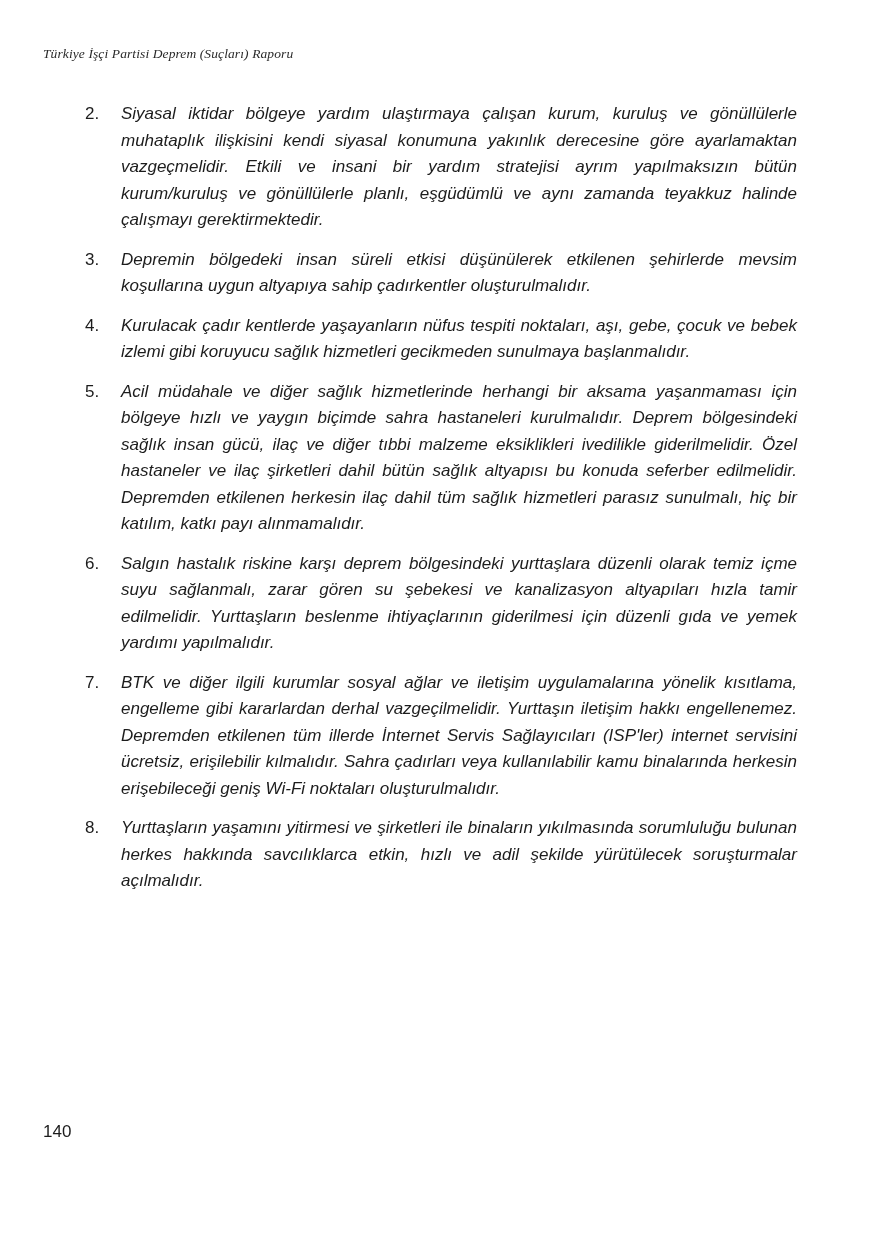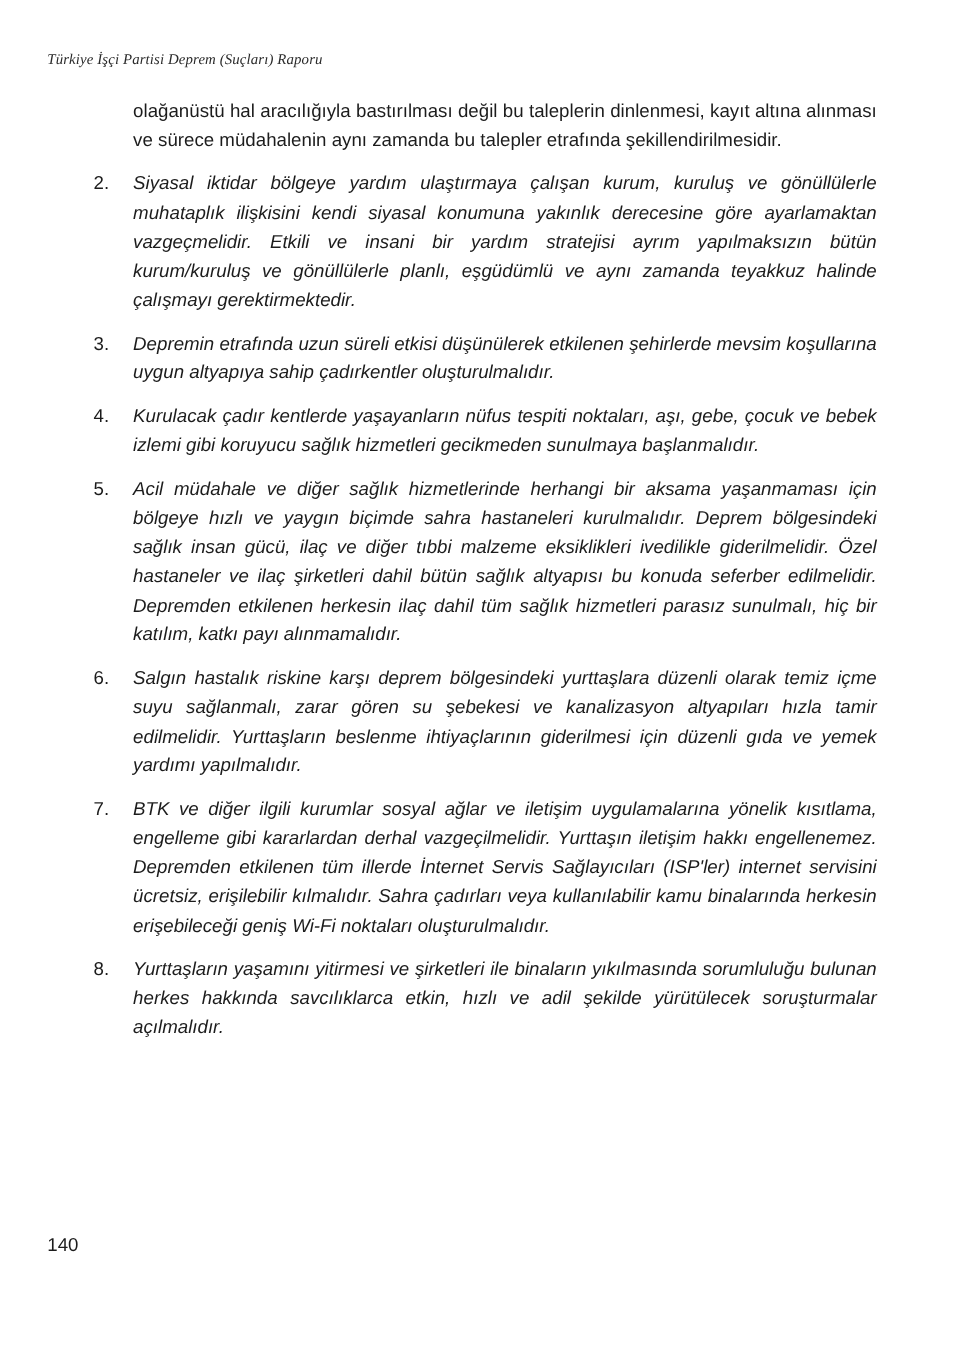--- a/index.html
+++ b/index.html
@@ -58,30 +58,29 @@
     color: #1c1c1c;
   }
 </style>
 </head>
 <body>
 
 <div class="running-header">Türkiye İşçi Partisi Deprem (Suçları) Raporu</div>
 
 <div class="content">
 
-  <p class="intro-paragraph">olağanüstü hal aracılığıyla bastırılması değil bu taleplerin dinlenmesi, kayıt altına alınması ve sürece müdahalenin aynı zamanda bu talepler etrafında şekillendirilmesidir.</p>
 
   <div class="list-item">
     <span class="item-number">2.</span>
     <span class="item-text">Siyasal iktidar bölgeye yardım ulaştırmaya çalışan kurum, kuruluş ve gönüllülerle muhataplık ilişkisini kendi siyasal konumuna yakınlık derecesine göre ayarlamaktan vazgeçmelidir. Etkili ve insani bir yardım stratejisi ayrım yapılmaksızın bütün kurum/kuruluş ve gönüllülerle planlı, eşgüdümlü ve aynı zamanda teyakkuz halinde çalışmayı gerektirmektedir.</span>
   </div>
 
   <div class="list-item">
     <span class="item-number">3.</span>
-    <span class="item-text">Depremin etrafında uzun süreli etkisi düşünülerek etkilenen şehirlerde mevsim koşullarına uygun altyapıya sahip çadırkentler oluşturulmalıdır.</span>
+    <span class="item-text">Depremin bölgedeki insan süreli etkisi düşünülerek etkilenen şehirlerde mevsim koşullarına uygun altyapıya sahip çadırkentler oluşturulmalıdır.</span>
   </div>
 
   <div class="list-item">
     <span class="item-number">4.</span>
     <span class="item-text">Kurulacak çadır kentlerde yaşayanların nüfus tespiti noktaları, aşı, gebe, çocuk ve bebek izlemi gibi koruyucu sağlık hizmetleri gecikmeden sunulmaya başlanmalıdır.</span>
   </div>
 
   <div class="list-item">
     <span class="item-number">5.</span>
     <span class="item-text">Acil müdahale ve diğer sağlık hizmetlerinde herhangi bir aksama yaşanmaması için bölgeye hızlı ve yaygın biçimde sahra hastaneleri kurulmalıdır. Deprem bölgesindeki sağlık insan gücü, ilaç ve diğer tıbbi malzeme eksiklikleri ivedilikle giderilmelidir. Özel hastaneler ve ilaç şirketleri dahil bütün sağlık altyapısı bu konuda seferber edilmelidir. Depremden etkilenen herkesin ilaç dahil tüm sağlık hizmetleri parasız sunulmalı, hiç bir katılım, katkı payı alınmamalıdır.</span>

